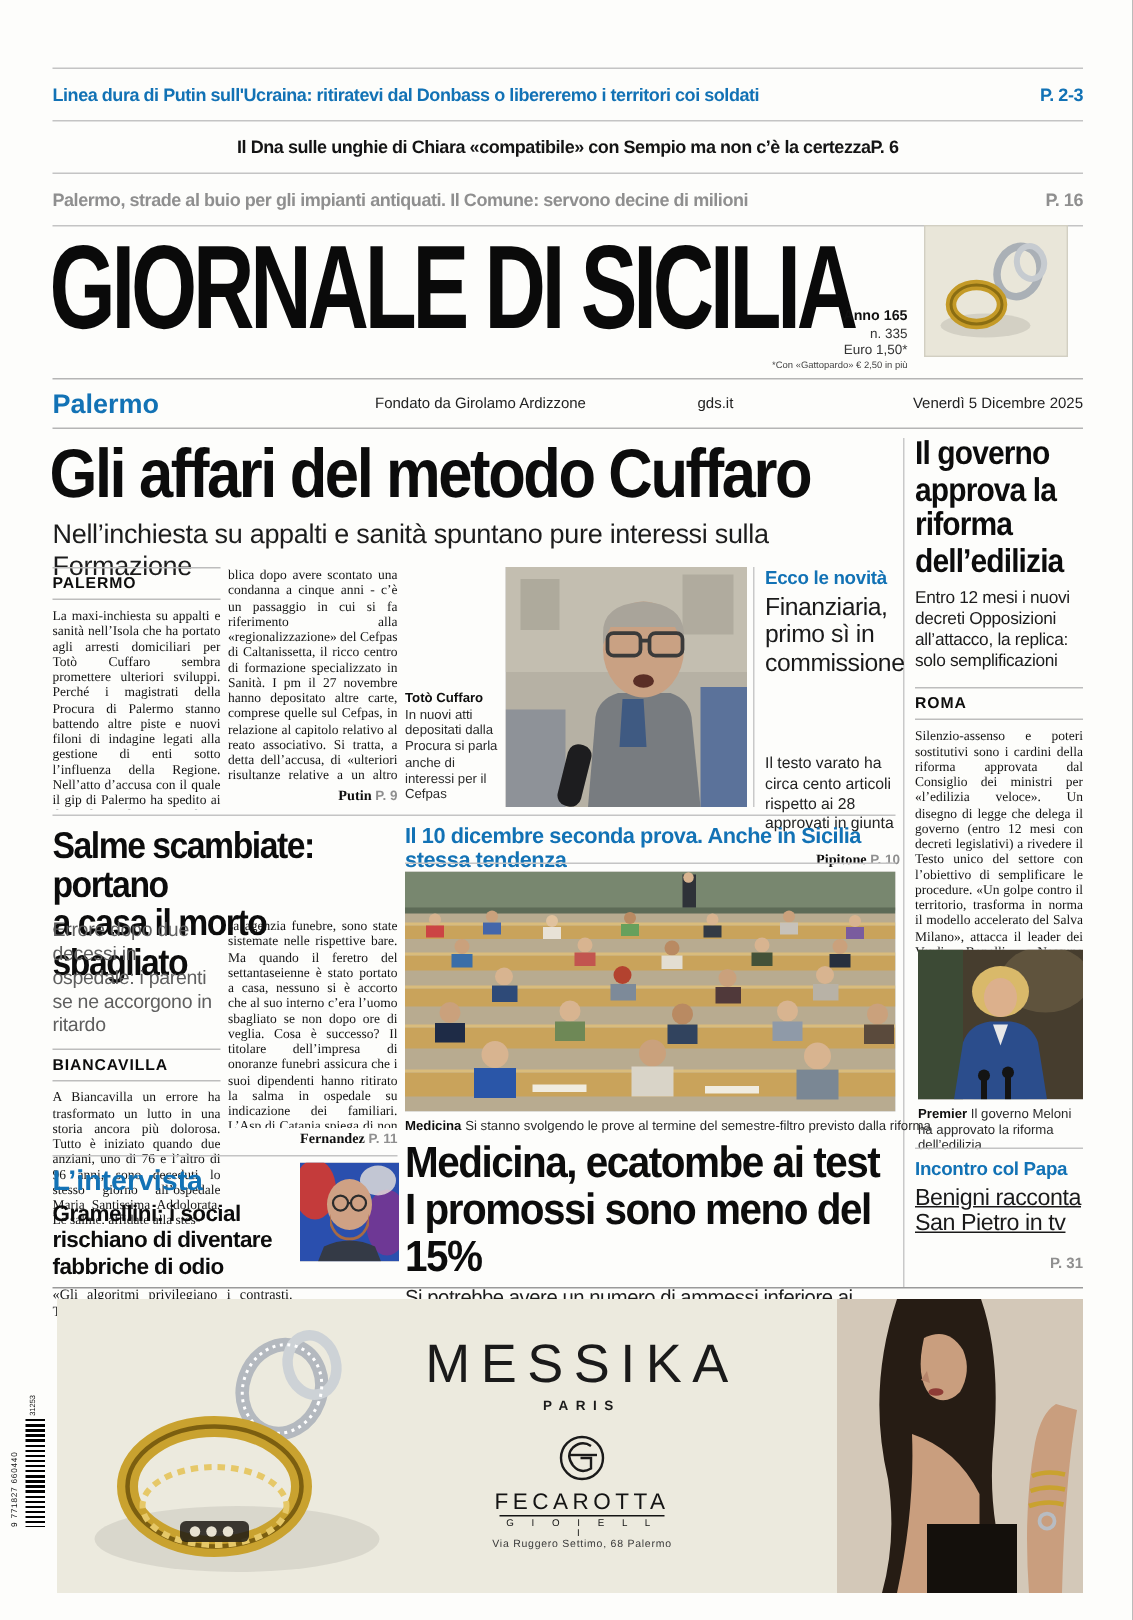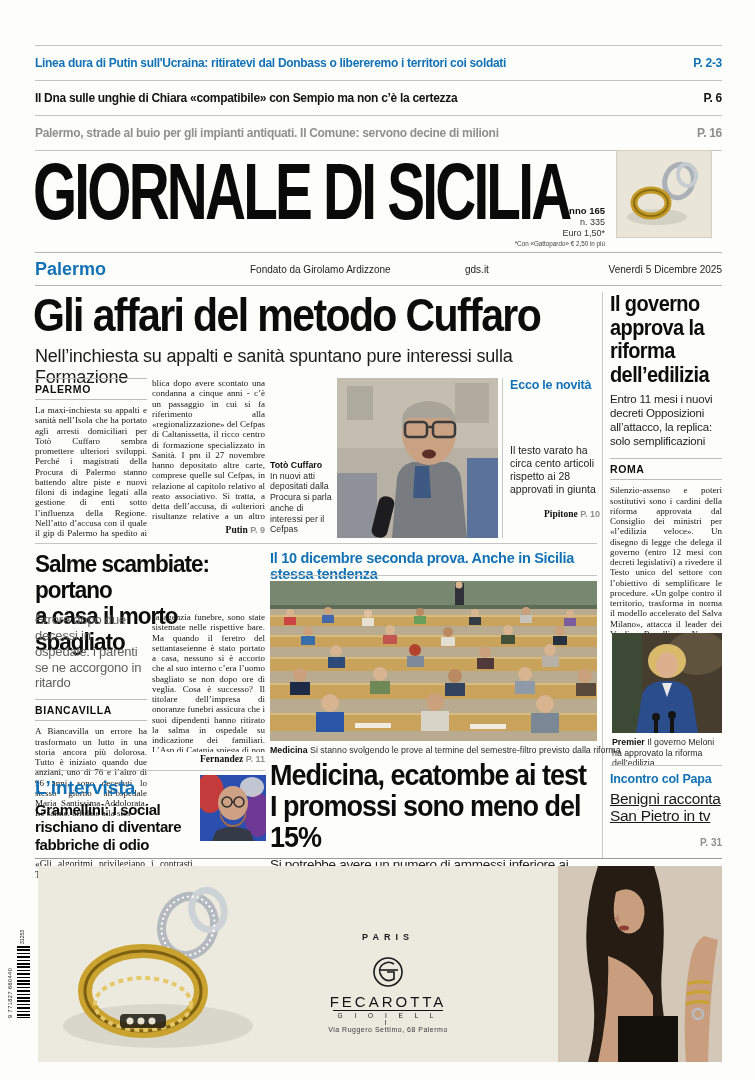--- a/index.html
+++ b/index.html
@@ -12,21 +12,21 @@
   .abs { position:absolute; }
   .rule { position:absolute; border-top:1px solid #c4c4c4; }
   .rule-dark { border-top-color:#9a9a9a; }
   .vrule { position:absolute; border-left:1px solid #c9c9c9; }
 
   
   .strip-row { position:absolute; left:35px; width:687px; height:34px;
     display:flex; align-items:center; justify-content:space-between;
     font-weight:bold; font-size:12px; letter-spacing:-0.3px; }
   .strip-blue { color:#1272b5; }
-  .strip-black { color:#141414; }
+  .strip-black { color:#141414;justify-content:center; }
   .strip-gray { color:#8f8f8f; }
 
   
   .masthead-title {
     position:absolute; left:33px; top:146px; width:640px;
     font-size:61px; font-weight:900; letter-spacing:-3px; color:#0a0a0a;
     transform:scale(0.93,1.3); transform-origin:left top; white-space:nowrap;
   }
   .mast-info { position:absolute; left:430px; top:205px; width:175px; text-align:right; line-height:1.25; }
   .mast-info .b { font-weight:bold; font-size:9.5px; }
@@ -193,30 +193,31 @@
       <line x1="90" y1="49" x2="96" y2="49" stroke="#3a3a3a" stroke-width="2.5"></line>
       <ellipse cx="92" cy="76" rx="7" ry="4.5" fill="#5a2e26"></ellipse>
       <rect x="38" y="118" width="16" height="42" rx="7" fill="#1d1d1f" transform="rotate(14 46 139)"></rect>
     </svg>
   </div>
 
   <div class="vrule" style="left:502px; top:378px; height:160px;"></div>
 
   <div class="abs" style="left:510px; top:378px; width:90px;">
     <div class="box-kicker">Ecco le novità</div>
+    <div class="box-headline" style="margin-top:4px;">Finanziaria, primo sì in commissione</div>
     <div class="box-body" style="margin-top:52px;">Il testo varato ha circa cento articoli rispetto ai 28 approvati in giunta</div>
     <div class="byline" style="margin-top:12px;">
       <span>Pipitone</span>
       <span class="pg">P. 10</span>
     </div>
   </div>
 
   <div class="abs" style="left:610px; top:292px; width:112px;">
     <div class="rc-headline">Il governo approva la riforma dell’edilizia</div>
-    <div class="rc-deck" style="margin-top:14px;">Entro 11 mesi i nuovi decreti Opposizioni all’attacco, la replica: solo semplificazioni</div>
+    <div class="rc-deck" style="margin-top:14px;">Entro 12 mesi i nuovi decreti Opposizioni all’attacco, la replica: solo semplificazioni</div>
     <div class="kicker-box" style="margin-top:10px;">ROMA</div>
     <div class="serif-body" style="margin-top:5px; height:153px;">Silenzio-assenso e poteri sostitutivi sono i cardini della riforma approvata dal Consiglio dei ministri per «l’edilizia veloce». Un disegno di legge che delega il governo (entro 12 mesi con decreti legislativi) a rivedere il Testo unico del settore con l’obiettivo di semplificare le procedure. «Un golpe contro il territorio, trasforma in norma il modello accelerato del Salva Milano», attacca il leader dei Verdi Bonelli. «Nessuna sanatoria di abusi passati, ma solo regole chiare», la replica di Salvini attraverso una nota del ministero, che sottolinea la necessità di «evitare che possano nascere contenziosi sulle ambiguità delle norme».</div>
     <div style="text-align:right;" class="pg-gray">P. 4</div>
   </div>
 
   <div class="photo" style="left:612px; top:633px; width:110px; height:100px;">
     <svg width="110" height="100" viewBox="0 0 110 100">
       <rect width="110" height="100" fill="#463d2e"></rect>
       <rect x="0" y="0" width="30" height="100" fill="#3c4a35"></rect>
       <ellipse cx="85" cy="20" rx="30" ry="22" fill="#6a5c44" opacity="0.7"></ellipse>
@@ -390,20 +391,21 @@
       <ellipse cx="170" cy="44" rx="16" ry="20" fill="none" stroke="#cdd2d6" stroke-width="7" transform="rotate(-14 170 44)"></ellipse>
       <ellipse cx="150" cy="60" rx="26" ry="30" fill="none" stroke="#ffffff" stroke-width="2" stroke-dasharray="2 3" transform="rotate(20 150 60)"></ellipse>
       <ellipse cx="105" cy="125" rx="58" ry="40" fill="none" stroke="#c9a22f" stroke-width="14"></ellipse>
       <ellipse cx="105" cy="125" rx="58" ry="40" fill="none" stroke="#7c5f10" stroke-width="3"></ellipse>
       <ellipse cx="105" cy="138" rx="48" ry="26" fill="none" stroke="#e6c868" stroke-width="4" stroke-dasharray="5 4"></ellipse>
       <rect x="82" y="148" width="46" height="14" rx="4" fill="#1d1a14" opacity="0.85"></rect>
       <circle cx="92" cy="155" r="3.5" fill="#e8e2d2"></circle>
         <circle cx="103" cy="155" r="3.5" fill="#e8e2d2"></circle>
         <circle cx="114" cy="155" r="3.5" fill="#e8e2d2"></circle>
     </svg>
+    <div class="ad-brand">MESSIKA</div>
     <div class="ad-brand-sub">PARIS</div>
     <svg class="abs" style="left:330px; top:88px;" width="40" height="36" viewBox="0 0 40 36">
       <circle cx="20" cy="18" r="14" fill="none" stroke="#1a1a1a" stroke-width="1.6"></circle>
       <path d="M26 10 Q20 6 14 11 Q9 16 14 23 Q19 29 26 25 L26 18 L19 18" fill="none" stroke="#1a1a1a" stroke-width="1.6"></path>
       <line x1="12" y1="16" x2="30" y2="16" stroke="#1a1a1a" stroke-width="1.6"></line>
     </svg>
     <div class="ad-retailer">FECAROTTA</div>
     <div class="ad-retailer-sub">G I O I E L L I</div>
     <div class="ad-address">Via Ruggero Settimo, 68 Palermo</div>
     <svg class="abs" style="left:520px; top:0;" width="164" height="196" viewBox="0 0 164 196">

